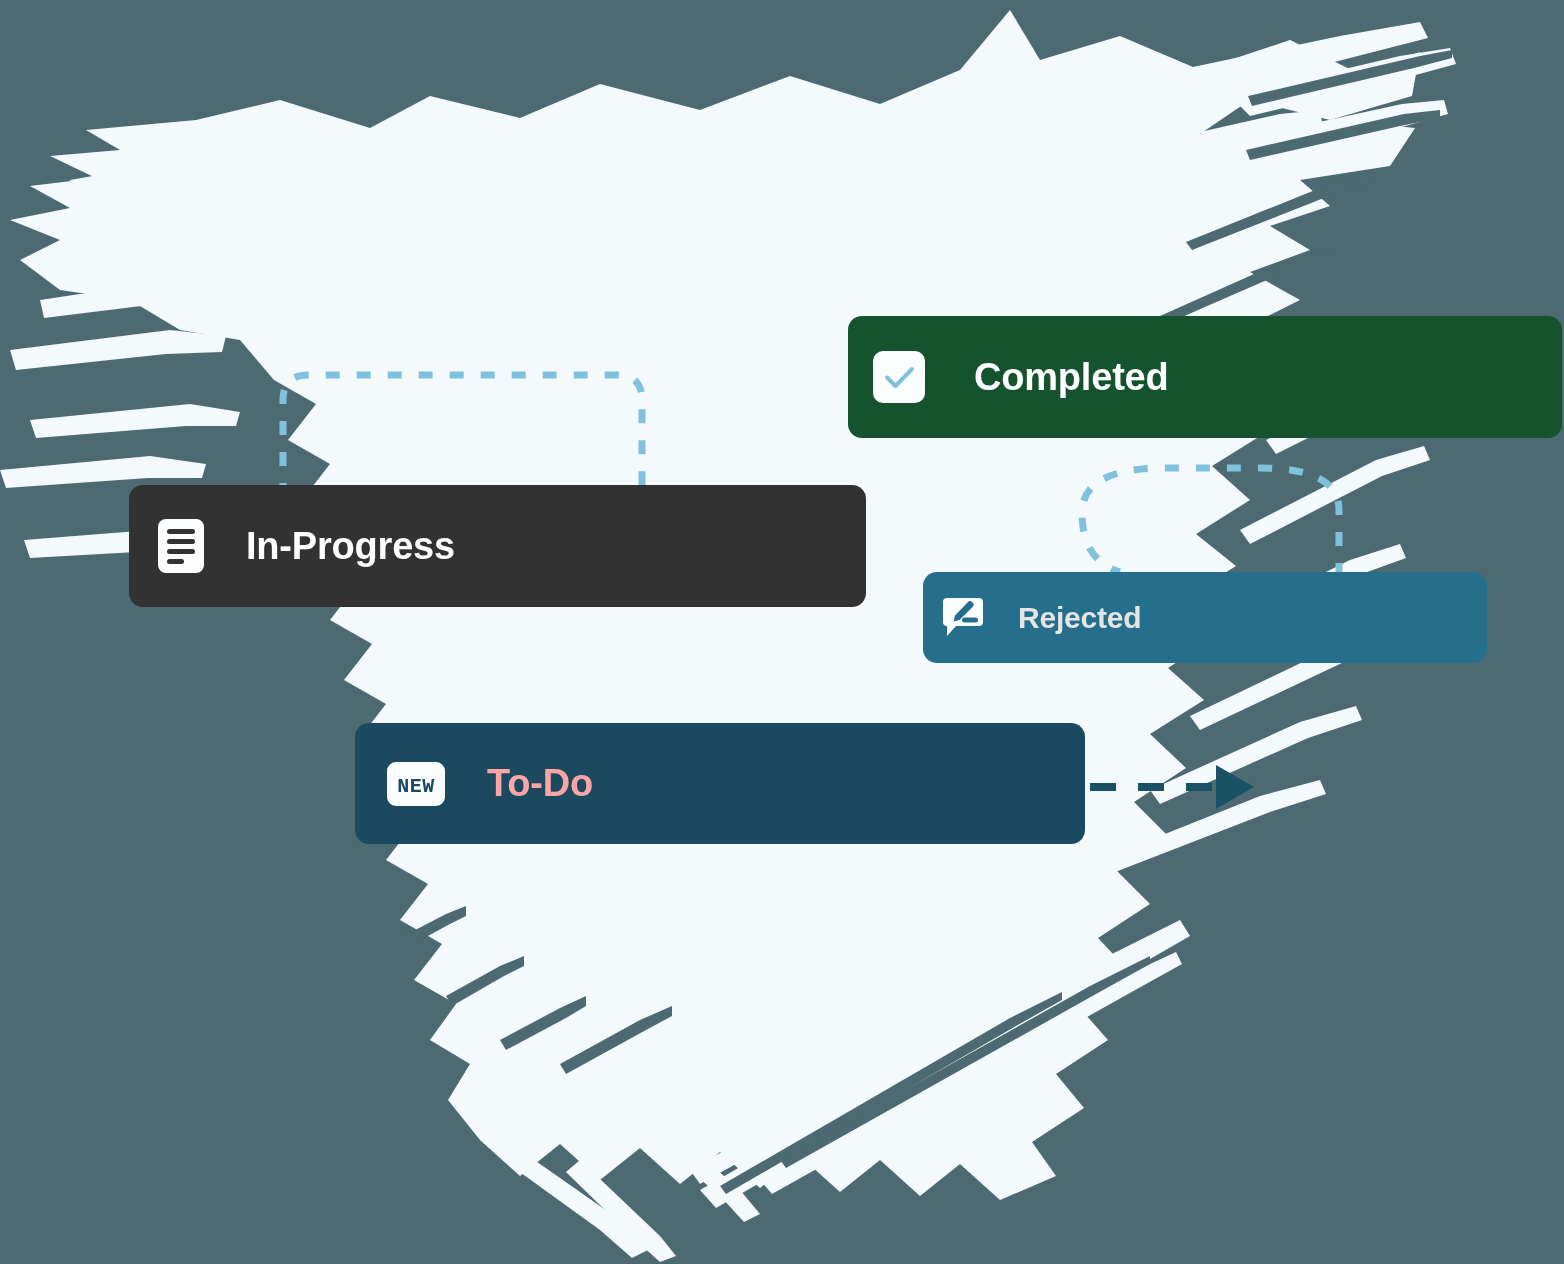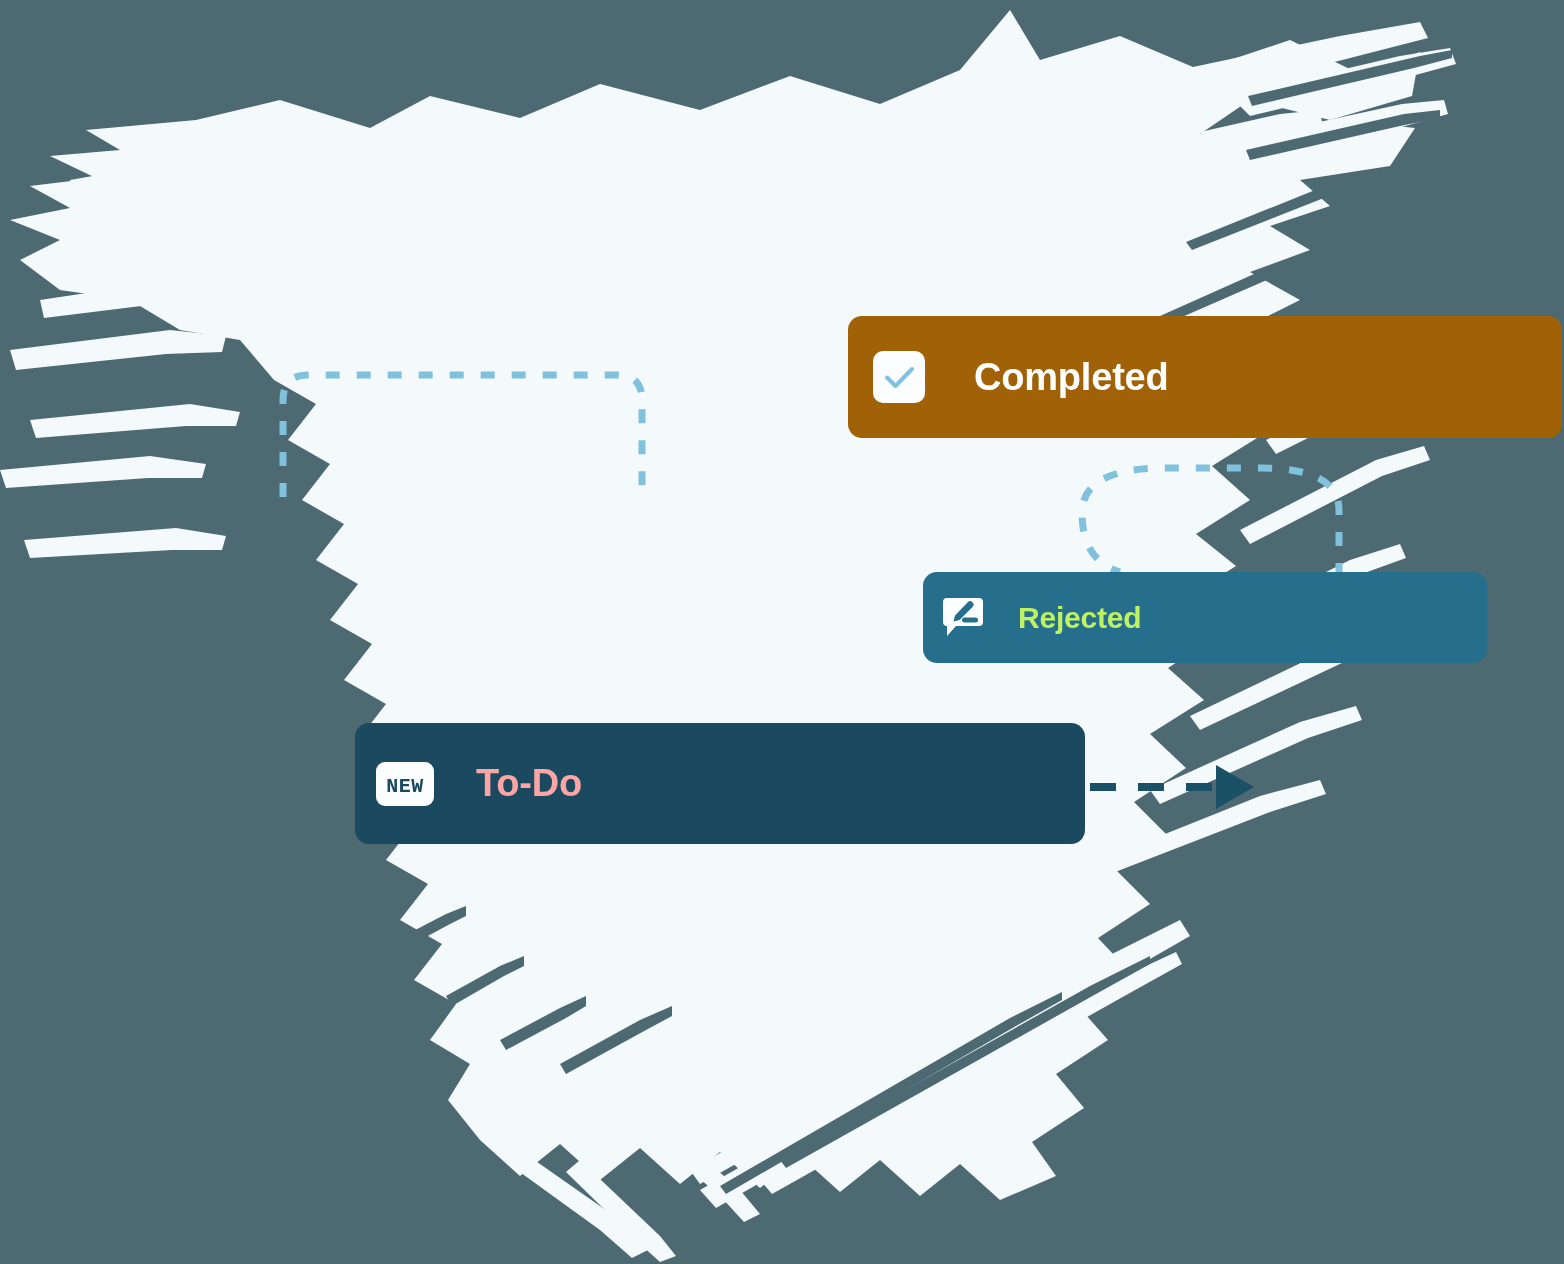--- a/index.html
+++ b/index.html
@@ -42,21 +42,21 @@
   }
   .bar-label {
     font-weight: bold;
     letter-spacing: -0.2px;
     white-space: nowrap;
   }
 
   
   #bar-completed {
     left: 848px; top: 316px; width: 714px; height: 122px;
-    background: #a16207;
+    background: #14532d;
     padding-left: 25px;
   }
   #bar-completed .bar-icon { width: 52px; height: 52px; }
   #bar-completed .bar-label {
     color: #ffffff; font-size: 38px; margin-left: 49px;
   }
 
   
   #bar-inprogress {
     left: 129px; top: 485px; width: 737px; height: 122px;
@@ -69,28 +69,28 @@
   }
 
   
   #bar-rejected {
     left: 923px; top: 572px; width: 564px; height: 91px;
     background: #266f8c;
     padding-left: 19px;
   }
   #bar-rejected .bar-icon { width: 42px; height: 40px; }
   #bar-rejected .bar-label {
-    color: #bef264; font-size: 30px; margin-left: 34px;
+    color: #e5e5e5; font-size: 30px; margin-left: 34px;
   }
 
   
   #bar-todo {
     left: 355px; top: 723px; width: 730px; height: 121px;
     background: #1b4a60;
-    padding-left: 21px;
+    padding-left: 32px;
   }
   #bar-todo .bar-icon { width: 58px; height: 44px; }
   #bar-todo .bar-label {
     color: #fca5a5; font-size: 38px; margin-left: 42px;
   }
 </style>
 </head>
 <body>
 
 <div id="stage">
@@ -171,20 +171,34 @@
   <div class="bar" id="bar-completed">
     <span class="bar-icon">
       <svg width="52" height="52" viewBox="0 0 52 52" aria-hidden="true">
         <rect x="0" y="0" width="52" height="52" rx="10" fill="#fbfdfe"></rect>
         <path d="M14 26.5 L22.5 35 L39 18" fill="none" stroke="#80c2de" stroke-width="4" stroke-linecap="round" stroke-linejoin="round"></path>
       </svg>
     </span>
     <span class="bar-label">Completed</span>
   </div>
 
+  <div class="bar" id="bar-inprogress">
+    <span class="bar-icon">
+      <svg width="46" height="54" viewBox="0 0 46 54" aria-hidden="true">
+        <rect x="0" y="0" width="46" height="54" rx="8" fill="#fbfdfe"></rect>
+        <g fill="#323232">
+          <rect x="9" y="10" width="28" height="5" rx="2.5"></rect>
+          <rect x="9" y="20" width="28" height="5" rx="2.5"></rect>
+          <rect x="9" y="30" width="28" height="5" rx="2.5"></rect>
+          <rect x="9" y="40" width="17" height="5" rx="2.5"></rect>
+        </g>
+      </svg>
+    </span>
+    <span class="bar-label">In-Progress</span>
+  </div>
 
   <div class="bar" id="bar-rejected">
     <span class="bar-icon">
       <svg width="42" height="42" viewBox="0 0 42 42" aria-hidden="true">
         <path d="M5 1 H37 A4 4 0 0 1 41 5 V25 A4 4 0 0 1 37 29 H14 L5 39 V29
                  A4 4 0 0 1 1 25 V5 A4 4 0 0 1 5 1 Z" fill="#fbfdfe"></path>
         <g fill="#266f8c">
           <path d="M25.5 5.5 a3.4 3.4 0 1 1 4.8 4.8 L17.5 23 L11.5 24.5 L13 18.5 Z"></path>
           <rect x="20" y="20.5" width="16" height="5" rx="2.5"></rect>
         </g>

